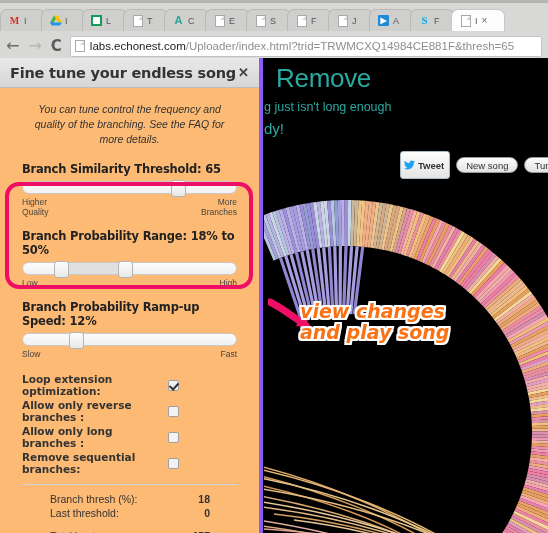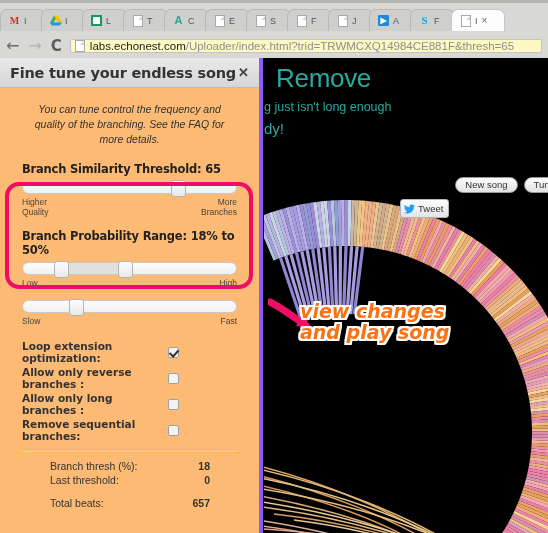--- a/index.html
+++ b/index.html
@@ -82,22 +82,22 @@
   }
   .navbtn {
     font-size: 16px; line-height: 1;
     margin-right: 9px;
     color: #6b6b6b;
     font-family: "DejaVu Sans", sans-serif;
   }
   .navbtn.dim { color: #b6b6b4; }
   .navbtn.reload { font-size: 15px; font-weight: bold; color: #5a5a5a; margin-right: 8px; }
   .omnibox {
-    flex: 1 1 auto; height: 14px;
-    background: #fef9c3;
+    flex: 1 1 auto; height: 21px;
+    background: #ffffff;
     border: 1px solid #c3c3c1;
     border-radius: 2px;
     display: flex; align-items: center;
     padding: 0 4px;
     overflow: hidden;
   }
   .omnibox .pageicon { margin-right: 5px; flex: 0 0 auto; }
   .url { font-size: 11.5px; white-space: nowrap; overflow: hidden; }
   .url .host { color: #222; }
   .url .path { color: #8e8e8e; }
@@ -135,28 +135,27 @@
     display: flex; align-items: center; justify-content: center;
     padding: 0 9px;
     font-size: 9.5px; color: #333;
     background: linear-gradient(#fdfdfd, #e2e2e2);
     border: 1px solid #999;
     border-radius: 8px;
     white-space: nowrap;
     text-align: right;
   }
   .tweetbtn {
-    height: 19px; display: flex; align-items: center;
+    height: 28px; display: flex; align-items: center;
     padding: 0 5px 0 3px;
     background: linear-gradient(#fdfdfd, #e4e4e4);
     border: 1px solid #aab8c2;
     border-radius: 3px;
-    font-size: 9.5px; color: #333; font-weight: normal;
+    font-size: 9.5px; color: #333; font-weight: bold;
     gap: 3px;
-    margin-top: 48px;
   }
   .bird { flex: 0 0 auto; }
 
   
   .viz { position: absolute; top: 0; left: 264px; width: 284px; height: 475px; }
 
   
   .annot {
     position: absolute; top: 243px; left: 300px;
     font-family: "DejaVu Sans", sans-serif;
@@ -670,20 +669,21 @@
                 <div class="fill" style="left:18%;width:30%"></div>
                 <div class="knob" style="left:18%"></div>
                 <div class="knob" style="left:48%"></div>
               </div>
               <div class="ends">
                 <div>Low</div>
                 <div class="r">High</div>
               </div>
             </div>
             <div class="ctl" style="margin-top: 12px;">
+              <div class="ctl-label">Branch Probability Ramp-up Speed: 12%</div>
               <div class="track">
                 <div class="knob" style="left:25%"></div>
               </div>
               <div class="ends">
                 <div>Slow</div>
                 <div class="r">Fast</div>
               </div>
             </div>
           </div>
 

